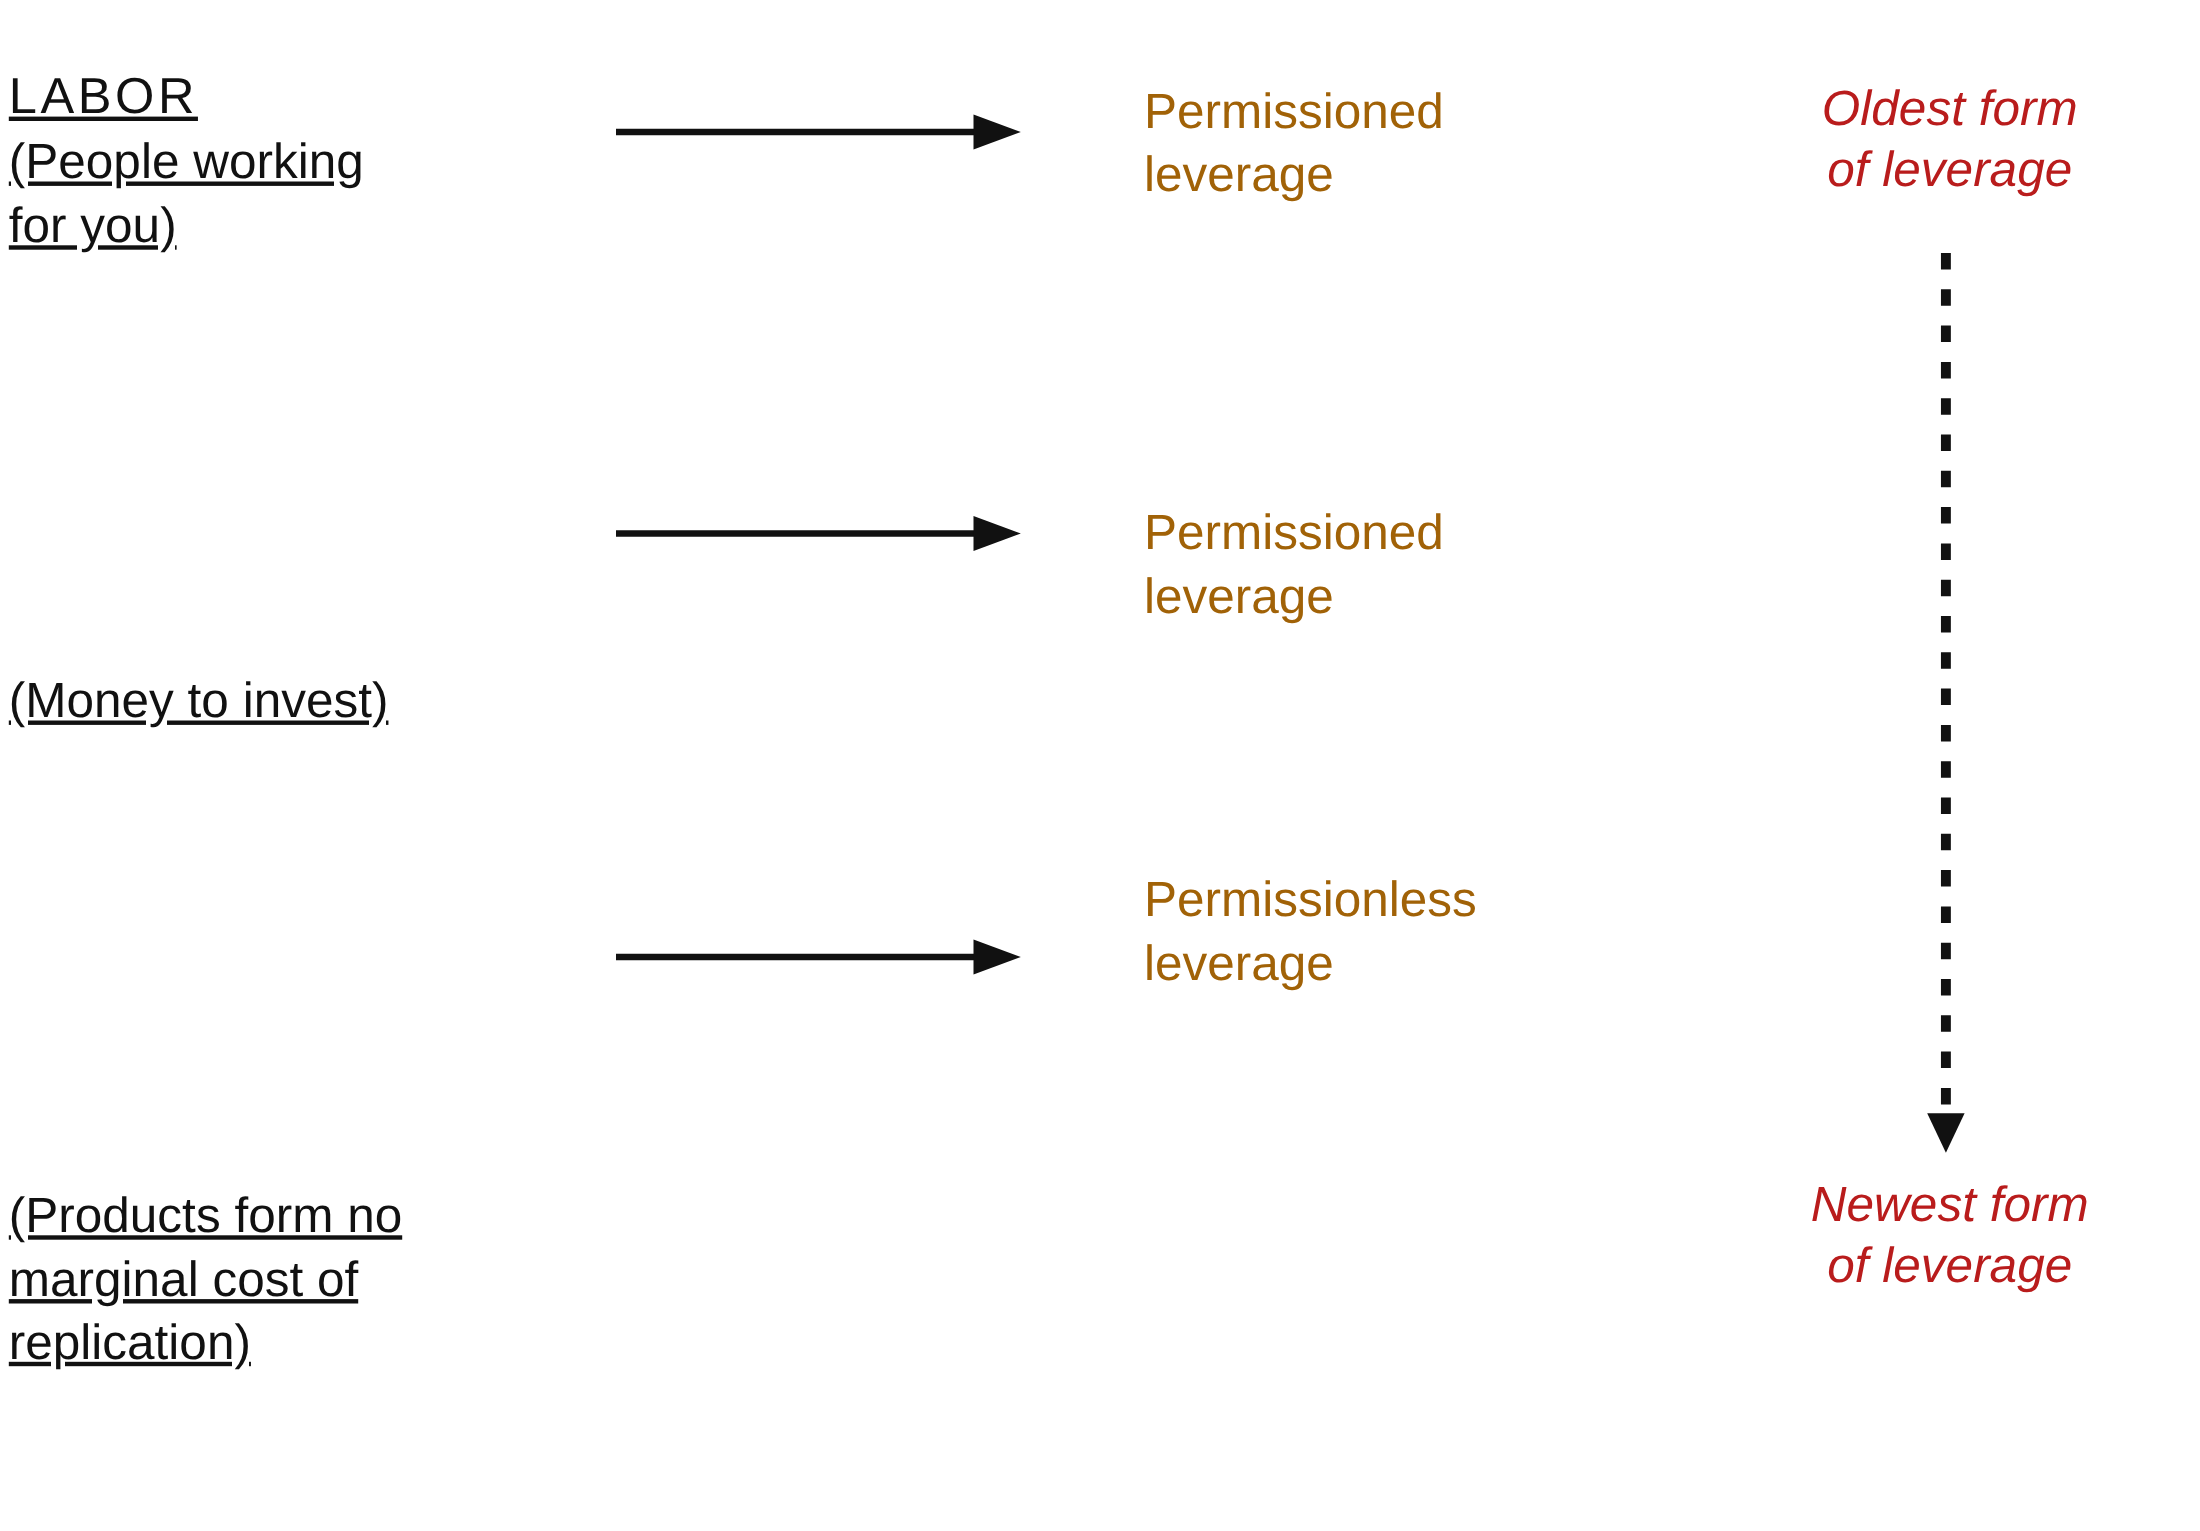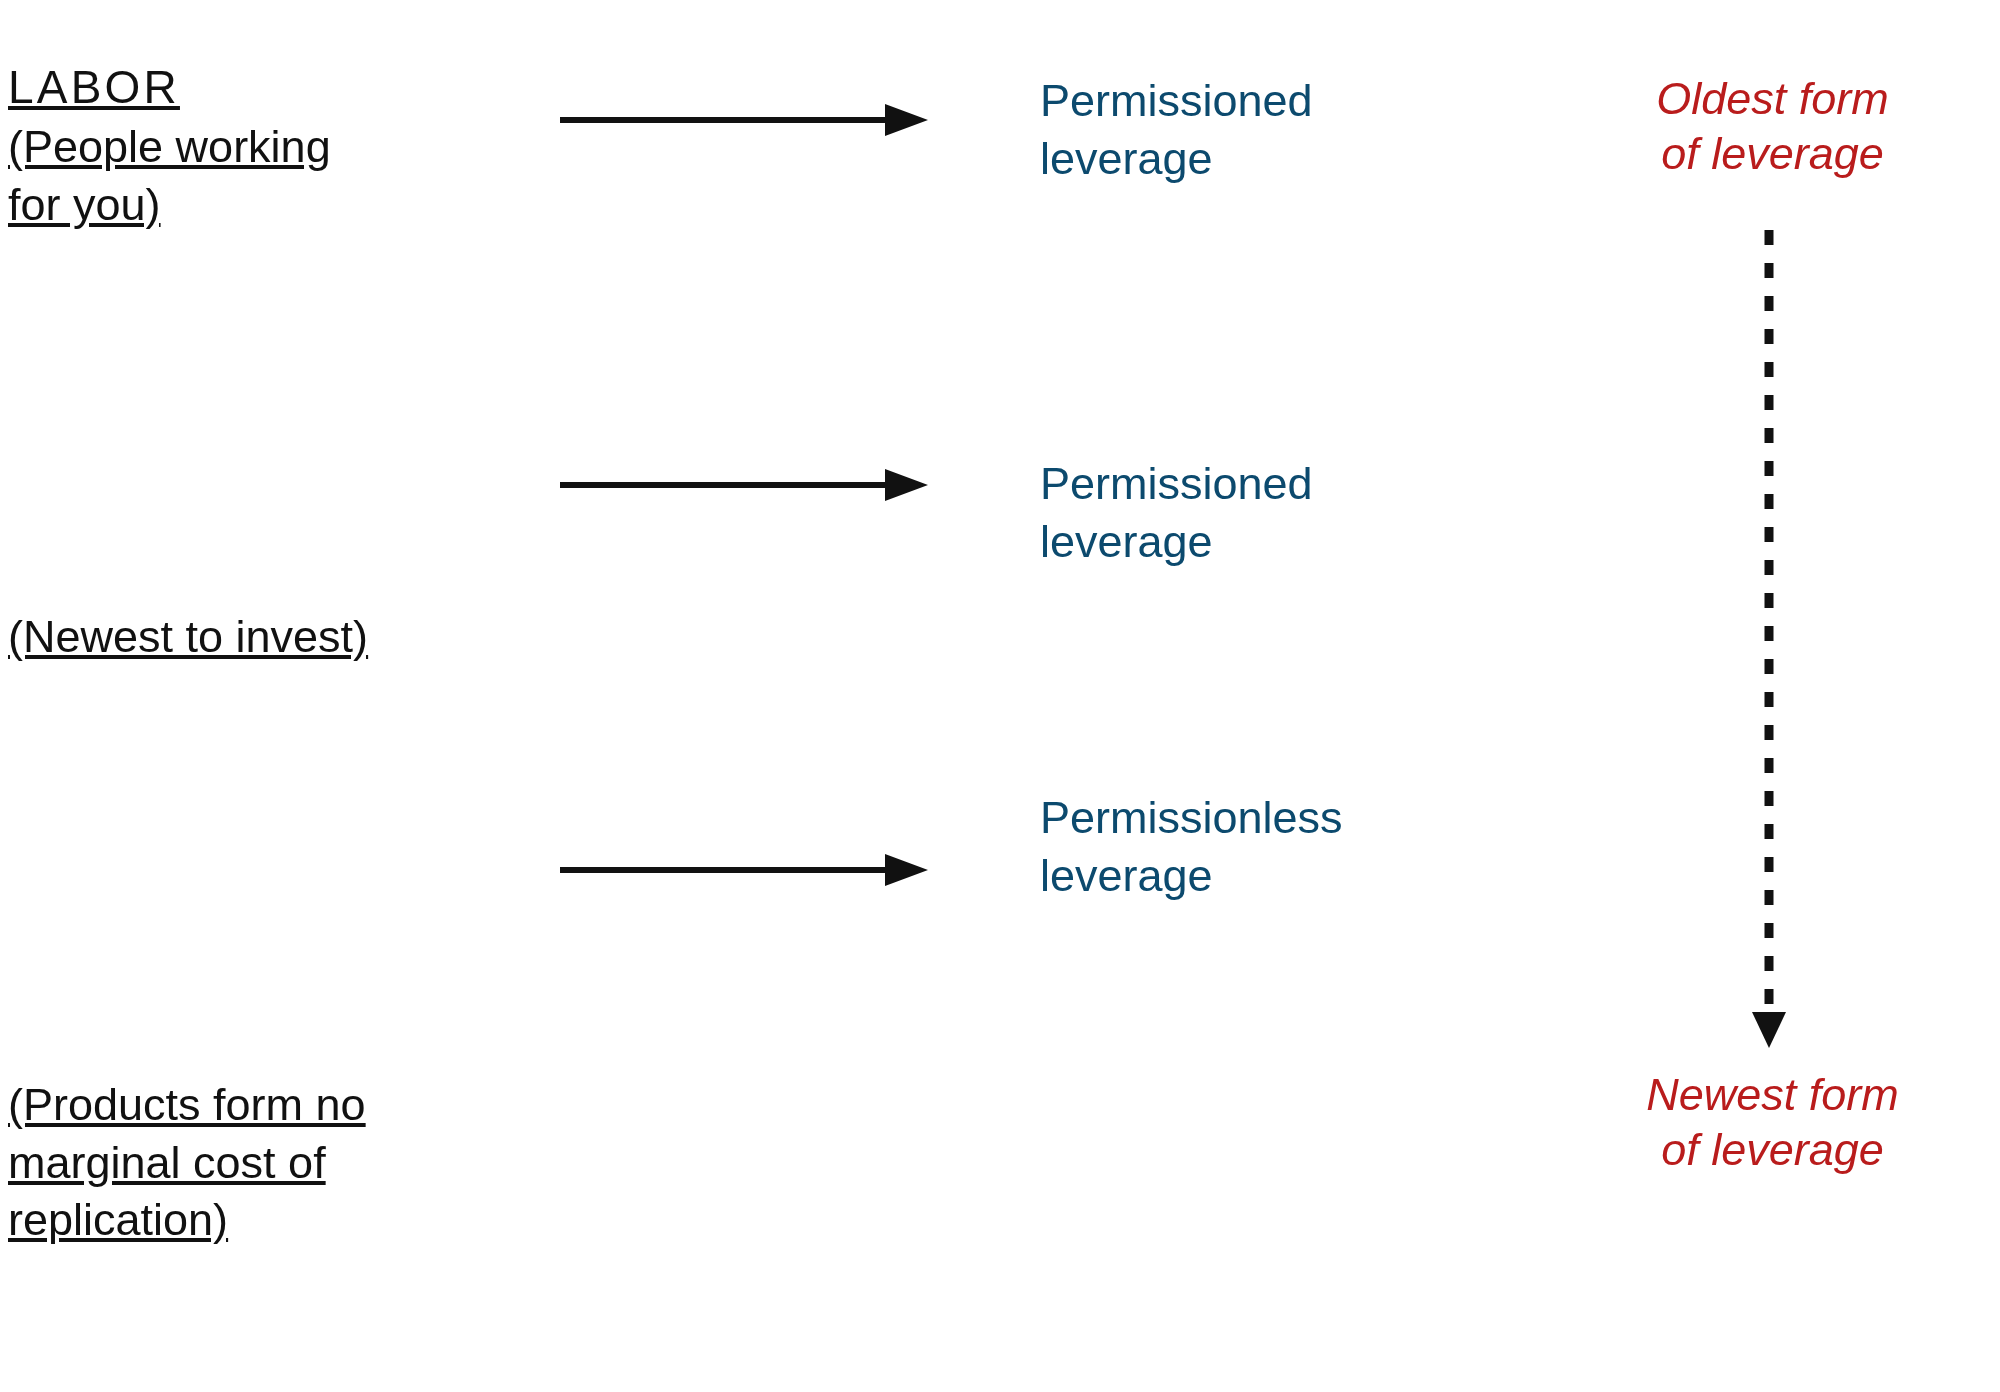--- a/index.html
+++ b/index.html
@@ -60,21 +60,21 @@
   #arrow-technology { top: 850px; }
 
   
   .lev-label {
     position: absolute;
     left: 1040px;
     width: 420px;
     font-size: 45px;
     line-height: 1.28;
     font-weight: 400;
-    color: #0c4a6e;
+    color: #a16207;
   }
   #lev-labor      { top: 72px; }
   #lev-capital    { top: 455px; }
   #lev-technology { top: 789px; }
 
   
   .age-note {
     position: absolute;
     left: 1585px;
     width: 375px;
@@ -115,21 +115,21 @@
     </svg>
   </div>
 
   <div class="lev-label" id="lev-labor" style="white-space: pre-line;">Permissioned
 leverage</div>
 
   <div class="age-note" id="age-oldest" style="white-space: pre-line;">Oldest form
 of leverage</div>
 
   <div class="cat-block" id="block-capital">
-    <div class="cat-desc" style="white-space: pre-line;">(Newest to invest)</div>
+    <div class="cat-desc" style="white-space: pre-line;">(Money to invest)</div>
   </div>
 
   <div class="h-arrow" id="arrow-capital">
     <svg width="380" height="40" viewBox="0 0 380 40" aria-hidden="true">
       <line x1="0" y1="20" x2="330" y2="20" stroke="#111111" stroke-width="6"></line>
       <polygon points="325,4 325,36 368,20" fill="#111111"></polygon>
     </svg>
   </div>
 
   <div class="lev-label" id="lev-capital" style="white-space: pre-line;">Permissioned

